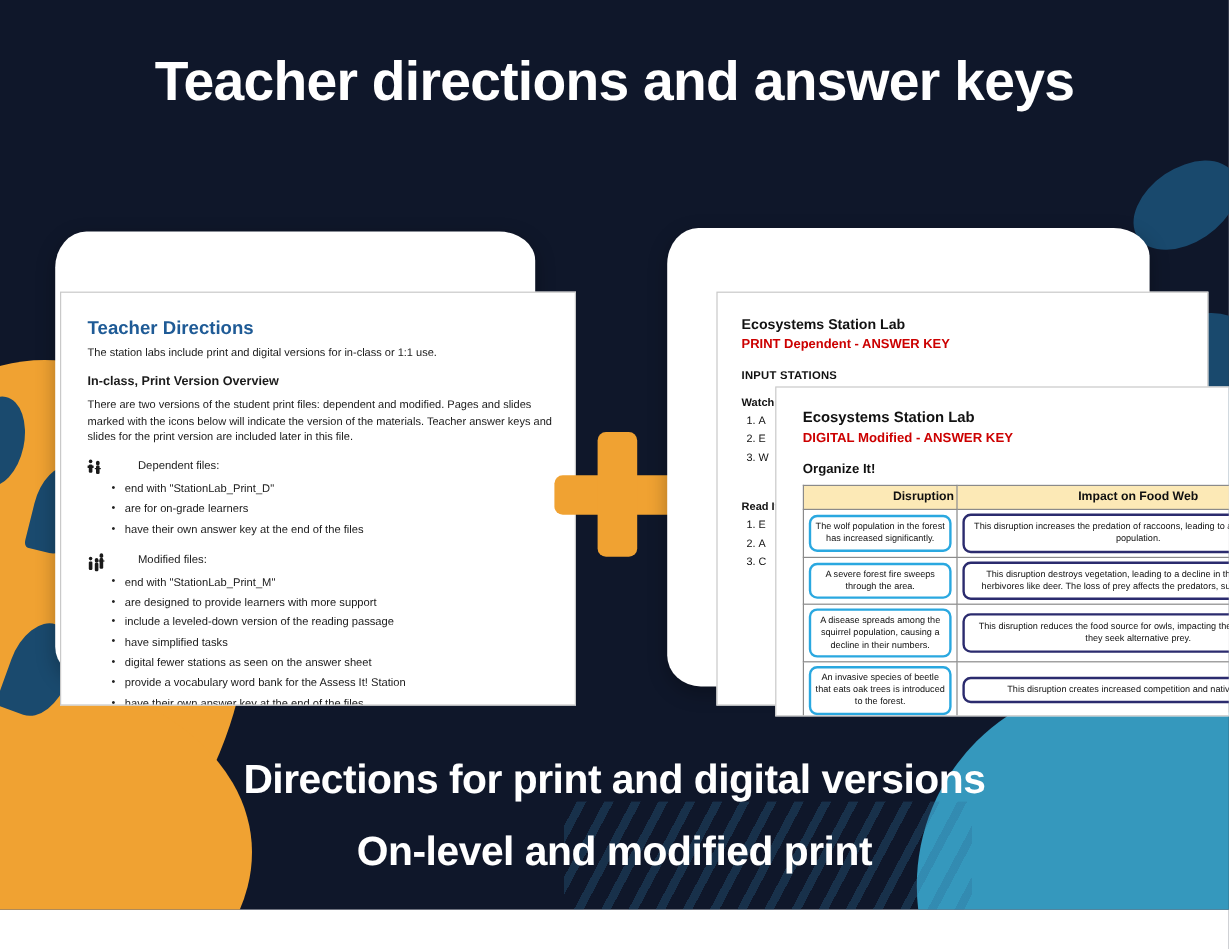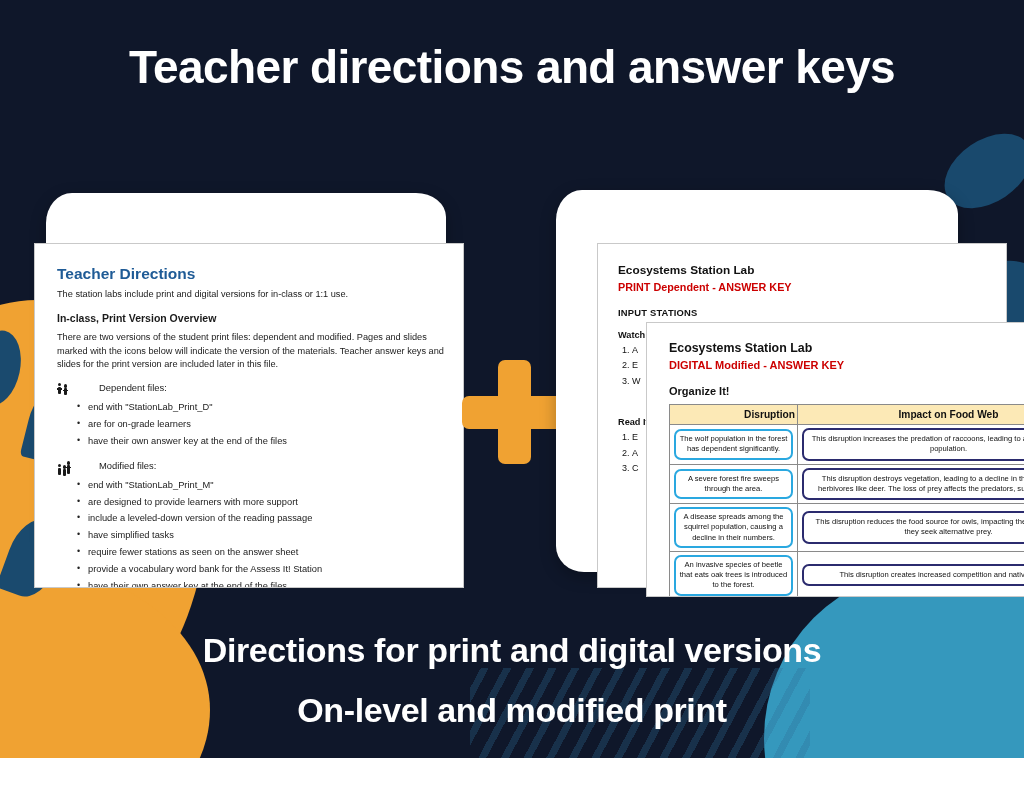--- a/index.html
+++ b/index.html
@@ -116,21 +116,21 @@
   .card-left  { left: 46px;  top: 193px; width: 400px; height: 372px; }
   .card-right { left: 556px; top: 190px; width: 402px; height: 382px; }
 
   
   .page {
     position: absolute;
     background: #ffffff;
     border: 1px solid #c9c9c9;
     overflow: hidden;
   }
-  .page-left  { left: 34px;  top: 243px; width: 430px; height: 345px; }
+  .page-left  { left: 50px;  top: 243px; width: 430px; height: 345px; }
   .page-back  { left: 597px; top: 243px; width: 410px; height: 345px; }
   .page-front { left: 646px; top: 322px; width: 380px; height: 275px; }
 
   
   .doc { color: #1a1a1a; }
   .doc-h1 {
     color: #1f5b96; font-size: 15.5px; font-weight: 700;
     margin: 21px 0 5px 22px;
   }
   .doc-p {
@@ -307,21 +307,21 @@
         <i class="pfig body" style="left:10px;  top:4.5px;height:9px;"></i>
         <i class="pfig arm" style="left:8.5px; top:6px;"></i>
       </span>
       <span class="glabel">Modified files:</span>
     </div>
     <ul class="sublist">
       <li>end with "StationLab_Print_M"</li>
       <li>are designed to provide learners with more support</li>
       <li>include a leveled-down version of the reading passage</li>
       <li>have simplified tasks</li>
-      <li>require fewer stations as seen on the answer sheet</li>
+      <li>digital fewer stations as seen on the answer sheet</li>
       <li>provide a vocabulary word bank for the Assess It! Station</li>
       <li>have their own answer key at the end of the files</li>
     </ul>
 
   </div>
 
   <div class="plus">
     <span class="bar h"></span>
     <span class="bar v"></span>
   </div>
@@ -356,21 +356,21 @@
     <table class="akey">
       <thead>
         <tr>
           <th class="c1">Disruption</th>
           <th class="c2">Impact on Food Web</th>
         </tr>
       </thead>
       <tbody>
         <tr>
           <td>
-              <div class="pill">The wolf population in the forest has dependent significantly.</div>
+              <div class="pill">The wolf population in the forest has increased significantly.</div>
             </td>
           <td>
               <div class="pill dark">This disruption increases the predation of raccoons, leading to a decrease in their population.</div>
             </td>
         </tr>
         <tr>
           <td>
               <div class="pill">A severe forest fire sweeps through the area.</div>
             </td>
           <td>

